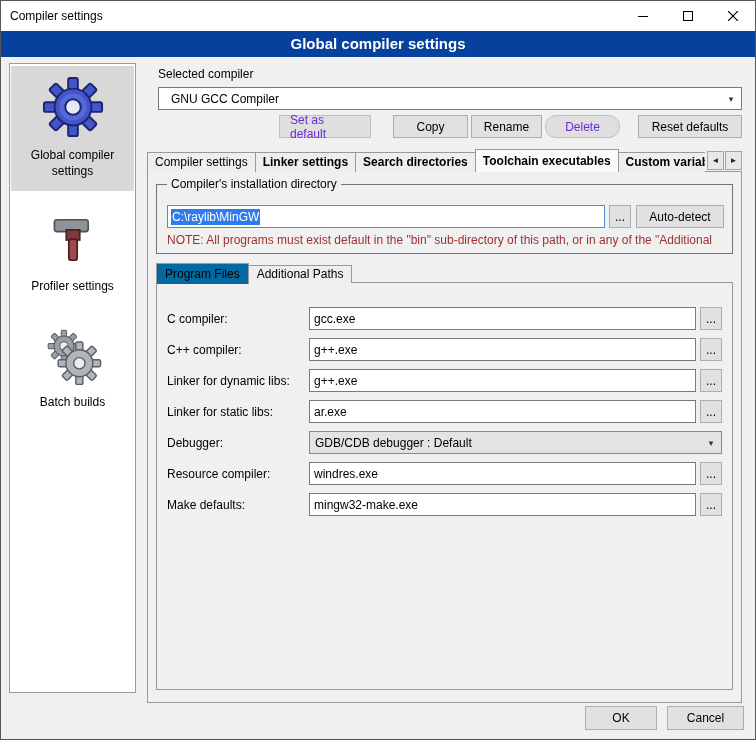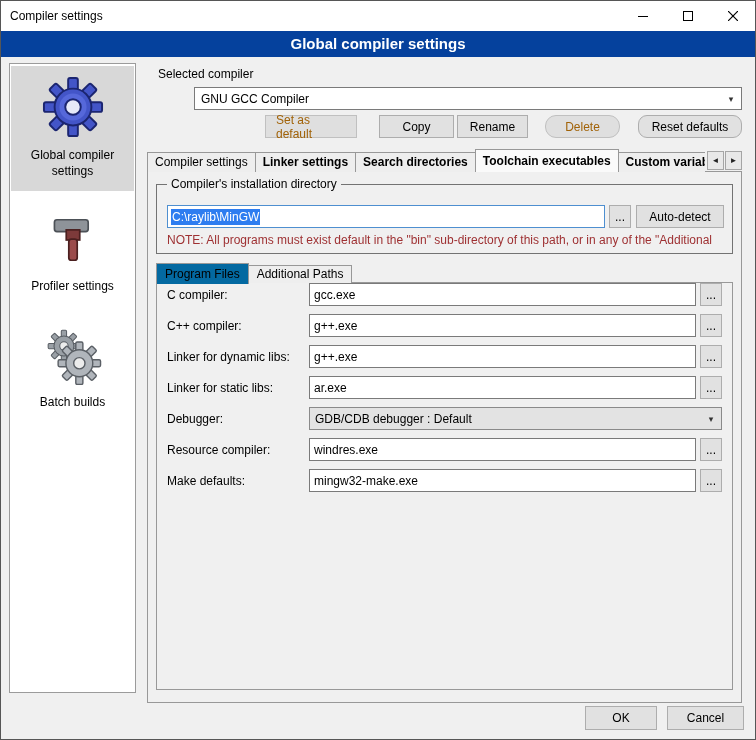--- a/index.html
+++ b/index.html
@@ -19,31 +19,31 @@
     text-align:center;font-weight:bold;font-size:15px;line-height:26px;}
   
   .sidebar{position:absolute;left:8px;top:62px;width:127px;height:630px;background:#fff;border:1px solid #9b9b9b;padding-top:2px;}
   .side-item{display:flex;flex-direction:column;align-items:center;text-align:center;padding:10px 3px 12px;margin:0 1px 10px;}
   .side-item.selected{background:#d8d8d8;}
   .side-label{font-size:12px;margin-top:10px;line-height:1.3;}
   
   .main{position:absolute;left:146px;top:62px;width:595px;height:650px;}
   .sc-label{position:absolute;top:4px;left:11px;}
   .sc-combo{position:absolute;top:24px;left:11px;right:0;height:23px;border:1px solid #7a7a7a;background:#fff;
-    display:flex;align-items:center;padding-left:6px;margin-left:36px;}
+    display:flex;align-items:center;padding-left:12px;}
   .chev{position:absolute;right:1px;top:1px;bottom:1px;width:18px;display:flex;align-items:center;justify-content:center;
     font-size:9px;color:#333;}
   .btn-row{position:absolute;top:52px;left:11px;right:0;height:23px;display:flex;justify-content:flex-end;align-items:center;}
   .btn{height:23px;background:#e1e1e1;border:1px solid #adadad;font-size:12px;display:flex;align-items:center;justify-content:center;padding:0 10px;}
-  .btn.disabled{background:#dfdfdf;border-color:#c0c0c0;color:#a16207;}
+  .btn.disabled{background:#dfdfdf;border-color:#c0c0c0;color:#6d28d9;}
   .b-setdef{width:92px;margin-right:22px;}
   .b-copy{width:75px;}
   .b-rename{width:71px;margin-left:3px;}
-  .b-delete{width:75px;margin-left:17px;border-radius:11px;}
-  .b-reset{width:104px;margin-left:18px;border-radius:9px;}
+  .b-delete{width:75px;margin-left:3px;border-radius:11px;}
+  .b-reset{width:104px;margin-left:18px;}
   
   .tabstrip{position:absolute;top:85px;left:0;right:0;height:24px;display:flex;align-items:flex-end;z-index:3;}
   .tabs{flex:1 1 auto;display:flex;align-items:flex-end;overflow:hidden;white-space:nowrap;height:24px;}
   .tab{flex:0 0 auto;height:20px;line-height:19px;padding:0 7px;background:#eeeeee;border:1px solid #989898;border-bottom:none;}
   .tab + .tab{margin-left:-1px;font-weight:bold;}
   .tab.active{height:24px;line-height:23px;background:#fafafa;position:relative;z-index:4;margin-bottom:-1px;}
   .tab-arrows{flex:0 0 auto;display:flex;gap:1px;margin-left:2px;margin-bottom:2px;}
   .tab-arrow{width:17px;height:19px;background:#e8e8e8;border:1px solid #a5a5a5;font-size:8px;
     display:flex;align-items:center;justify-content:center;color:#222;}
   
@@ -54,21 +54,21 @@
   .dir-input{flex:1;height:23px;border:1px solid #4e8fd0;background:#fff;display:flex;align-items:center;padding:0 3px;overflow:hidden;}
   .dir-sel{background:#2e7df0;color:#fff;padding:1px 1px;white-space:pre;}
   .browse{width:22px;flex:0 0 22px;padding:0;margin-left:4px;}
   .autodetect{width:88px;flex:0 0 88px;margin-left:5px;}
   .note{position:absolute;top:48px;left:10px;right:2px;color:#9e3032;white-space:nowrap;overflow:hidden;}
   
   .subtabs{position:absolute;top:90px;left:8px;height:21px;display:flex;align-items:flex-end;z-index:3;}
   .subtab{height:18px;line-height:17px;padding:0 8px;background:#eeeeee;border:1px solid #989898;border-bottom:none;}
   .subtab + .subtab{margin-left:-1px;}
   .subtab.active{height:21px;line-height:20px;background:#0369a1;position:relative;z-index:4;margin-bottom:-1px;}
-  .innerpanel{position:absolute;top:110px;left:8px;right:8px;bottom:12px;border:1px solid #989898;background:#f0f0f0;padding:0 10px;}
+  .innerpanel{position:absolute;top:110px;left:8px;right:8px;bottom:12px;border:1px solid #989898;background:#f0f0f0;padding:24px 10px;}
   .frow{display:flex;align-items:center;margin-bottom:8px;height:23px;}
   .flabel{flex:0 0 142px;}
   .finput{flex:1 1 auto;height:23px;border:1px solid #7a7a7a;background:#fff;font-size:12px;padding:0 4px;
     font-family:"Liberation Sans", sans-serif;color:#000;min-width:0;}
   .fbrowse{width:22px;flex:0 0 22px;padding:0;margin-left:4px;height:23px;}
   .fcombo{flex:1 1 auto;height:23px;border:1px solid #8a8a8a;background:#e3e3e3;display:flex;align-items:center;
     padding-left:5px;position:relative;}
   
   .okbtn{position:absolute;right:98px;bottom:9px;width:72px;height:24px;}
   .cancelbtn{position:absolute;right:11px;bottom:9px;width:77px;height:24px;}

